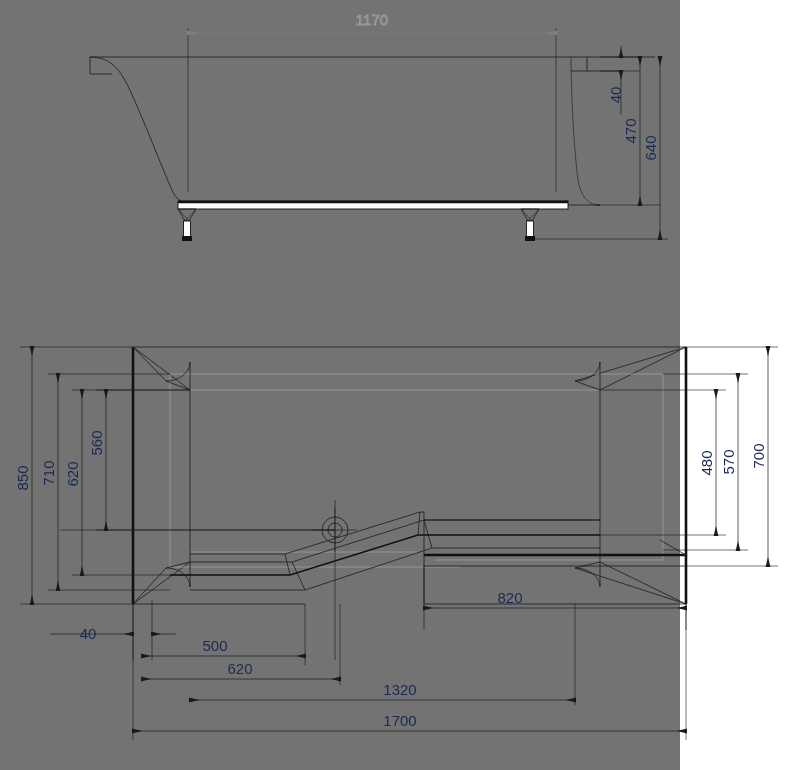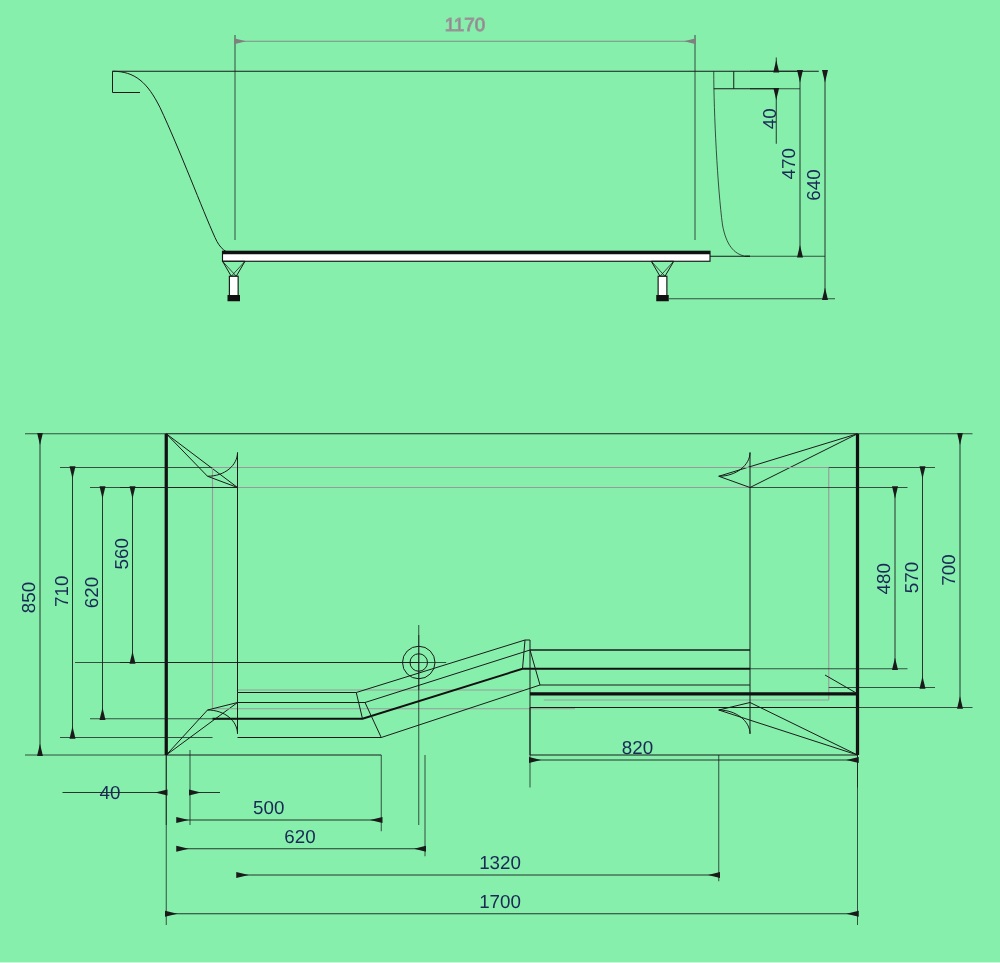--- a/index.html
+++ b/index.html
@@ -1,17 +1,17 @@
 <!DOCTYPE html>
 <html><head>
 <meta charset="utf-8">
 <style>
   html,body{margin:0;padding:0;background:#ffffff;}
   body{width:800px;height:770px;font-family:"Liberation Sans",sans-serif;overflow:hidden;}
-  #stage{position:relative;width:800px;height:770px;background:#86efac;}
+  #stage{position:relative;width:680px;height:770px;background:#737373;}
   svg.draw{position:absolute;left:0;top:0;width:800px;height:770px;}
   .dimtxt{font-family:"Liberation Sans",sans-serif;font-size:15px;fill:#1b2a55;}
   .dimtxt.gray{fill:#808080;}
   .thin{stroke:#1a1a1a;stroke-width:0.8;fill:none;}
   .vthin{stroke:#1a1a1a;stroke-width:0.6;fill:none;}
   .gray{stroke:#9a9a9a;stroke-width:0.9;fill:none;}
   .heavy{stroke:#111;stroke-width:2.6;fill:none;}
   .med{stroke:#111;stroke-width:1.5;fill:none;}
   .dimline{stroke:#1a1a1a;stroke-width:0.7;fill:none;}
   .ext{stroke:#1a1a1a;stroke-width:0.6;fill:none;}

